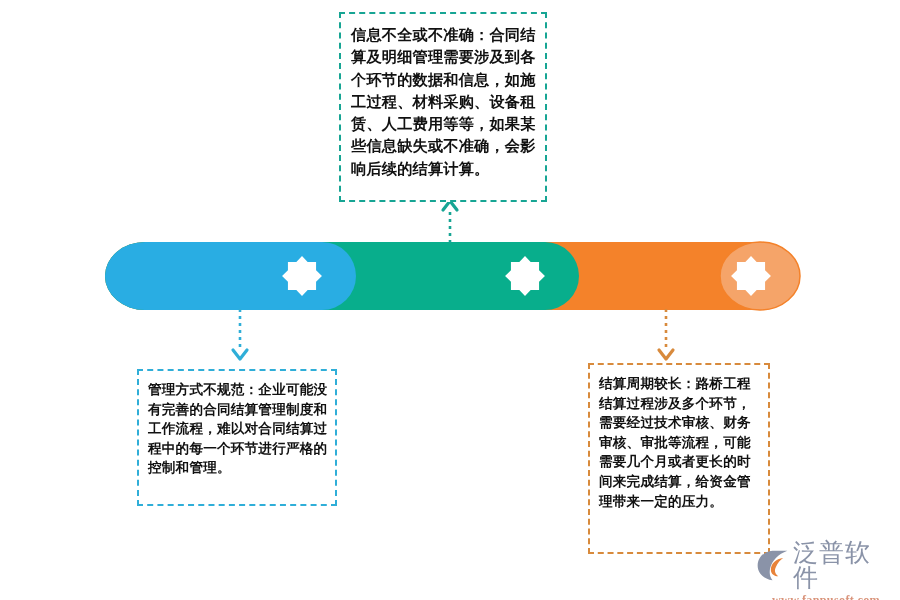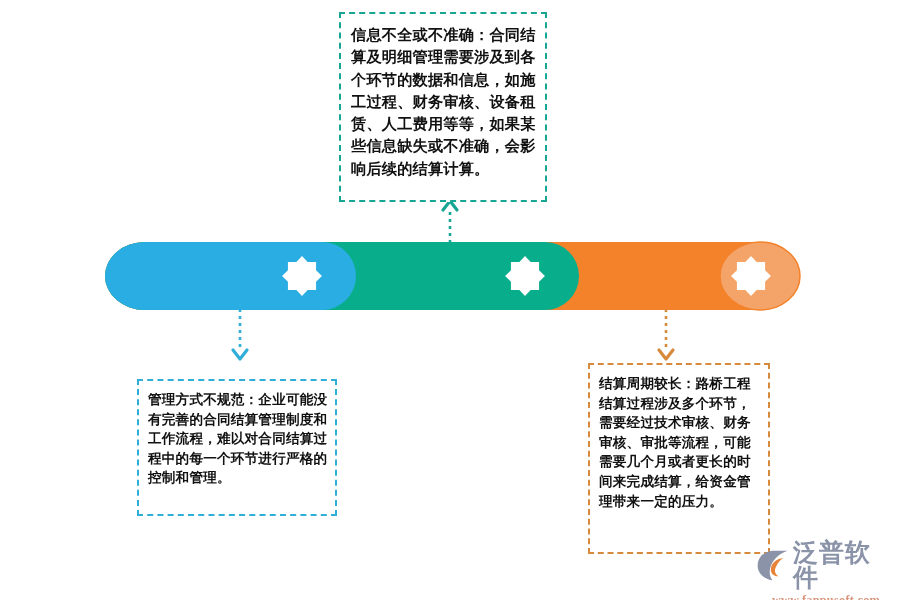--- a/index.html
+++ b/index.html
@@ -40,21 +40,21 @@
     width: 208px;
     height: 190px;
     border: 2px dashed #17a594;
     padding: 10px 8px 6px 10px;
     font-size: 15.2px;
     line-height: 22.3px;
   }
 
   .callout-left {
     left: 137px;
-    top: 379px;
+    top: 369px;
     width: 200px;
     height: 137px;
     border: 2px dashed #2faed8;
     padding: 9px 6px 4px 9px;
     font-size: 13.6px;
     line-height: 19.6px;
   }
 
   .callout-right {
     left: 588px;
@@ -88,21 +88,21 @@
     align-items: center;
     gap: 4px;
   }
   #watermark .wm-mark {
     width: 33px;
     height: 33px;
     flex: none;
   }
   #watermark .wm-name {
     font-size: 25px;
-    font-weight: bold;
+    font-weight: normal;
     color: #8a93a8;
     letter-spacing: 1px;
     line-height: 1;
   }
   #watermark .wm-url {
     margin-top: 3px;
     font-size: 12.2px;
     font-weight: bold;
     color: #d9937a;
     letter-spacing: 0.3px;
@@ -169,21 +169,21 @@
       <path d="M 233,350 L 240,359 L 247,350" fill="none" stroke="#2faed8" stroke-width="3.2" stroke-linecap="round" stroke-linejoin="round"></path>
     </g>
 
     <g>
       <line x1="666" y1="309" x2="666" y2="349" stroke="#d88a3c" stroke-width="2.6" stroke-dasharray="3 4" stroke-linecap="butt"></line>
       <path d="M 659,350 L 666,359 L 673,350" fill="none" stroke="#d88a3c" stroke-width="3.2" stroke-linecap="round" stroke-linejoin="round"></path>
     </g>
   </svg>
 
   <div class="callout callout-top">
-    <span class="ctext">信息不全或不准确：合同结算及明细管理需要涉及到各个环节的数据和信息，如施工过程、财务审核、设备租赁、人工费用等等，如果某些信息缺失或不准确，会影响后续的结算计算。</span>
+    <span class="ctext">信息不全或不准确：合同结算及明细管理需要涉及到各个环节的数据和信息，如施工过程、材料采购、设备租赁、人工费用等等，如果某些信息缺失或不准确，会影响后续的结算计算。</span>
   </div>
 
   <div class="callout callout-left">
     <span class="ctext">管理方式不规范：企业可能没有完善的合同结算管理制度和工作流程，难以对合同结算过程中的每一个环节进行严格的控制和管理。</span>
   </div>
 
   <div class="callout callout-right">
     <span class="ctext">结算周期较长：路桥工程结算过程涉及多个环节，需要经过技术审核、财务审核、审批等流程，可能需要几个月或者更长的时间来完成结算，给资金管理带来一定的压力。</span>
   </div>
 

